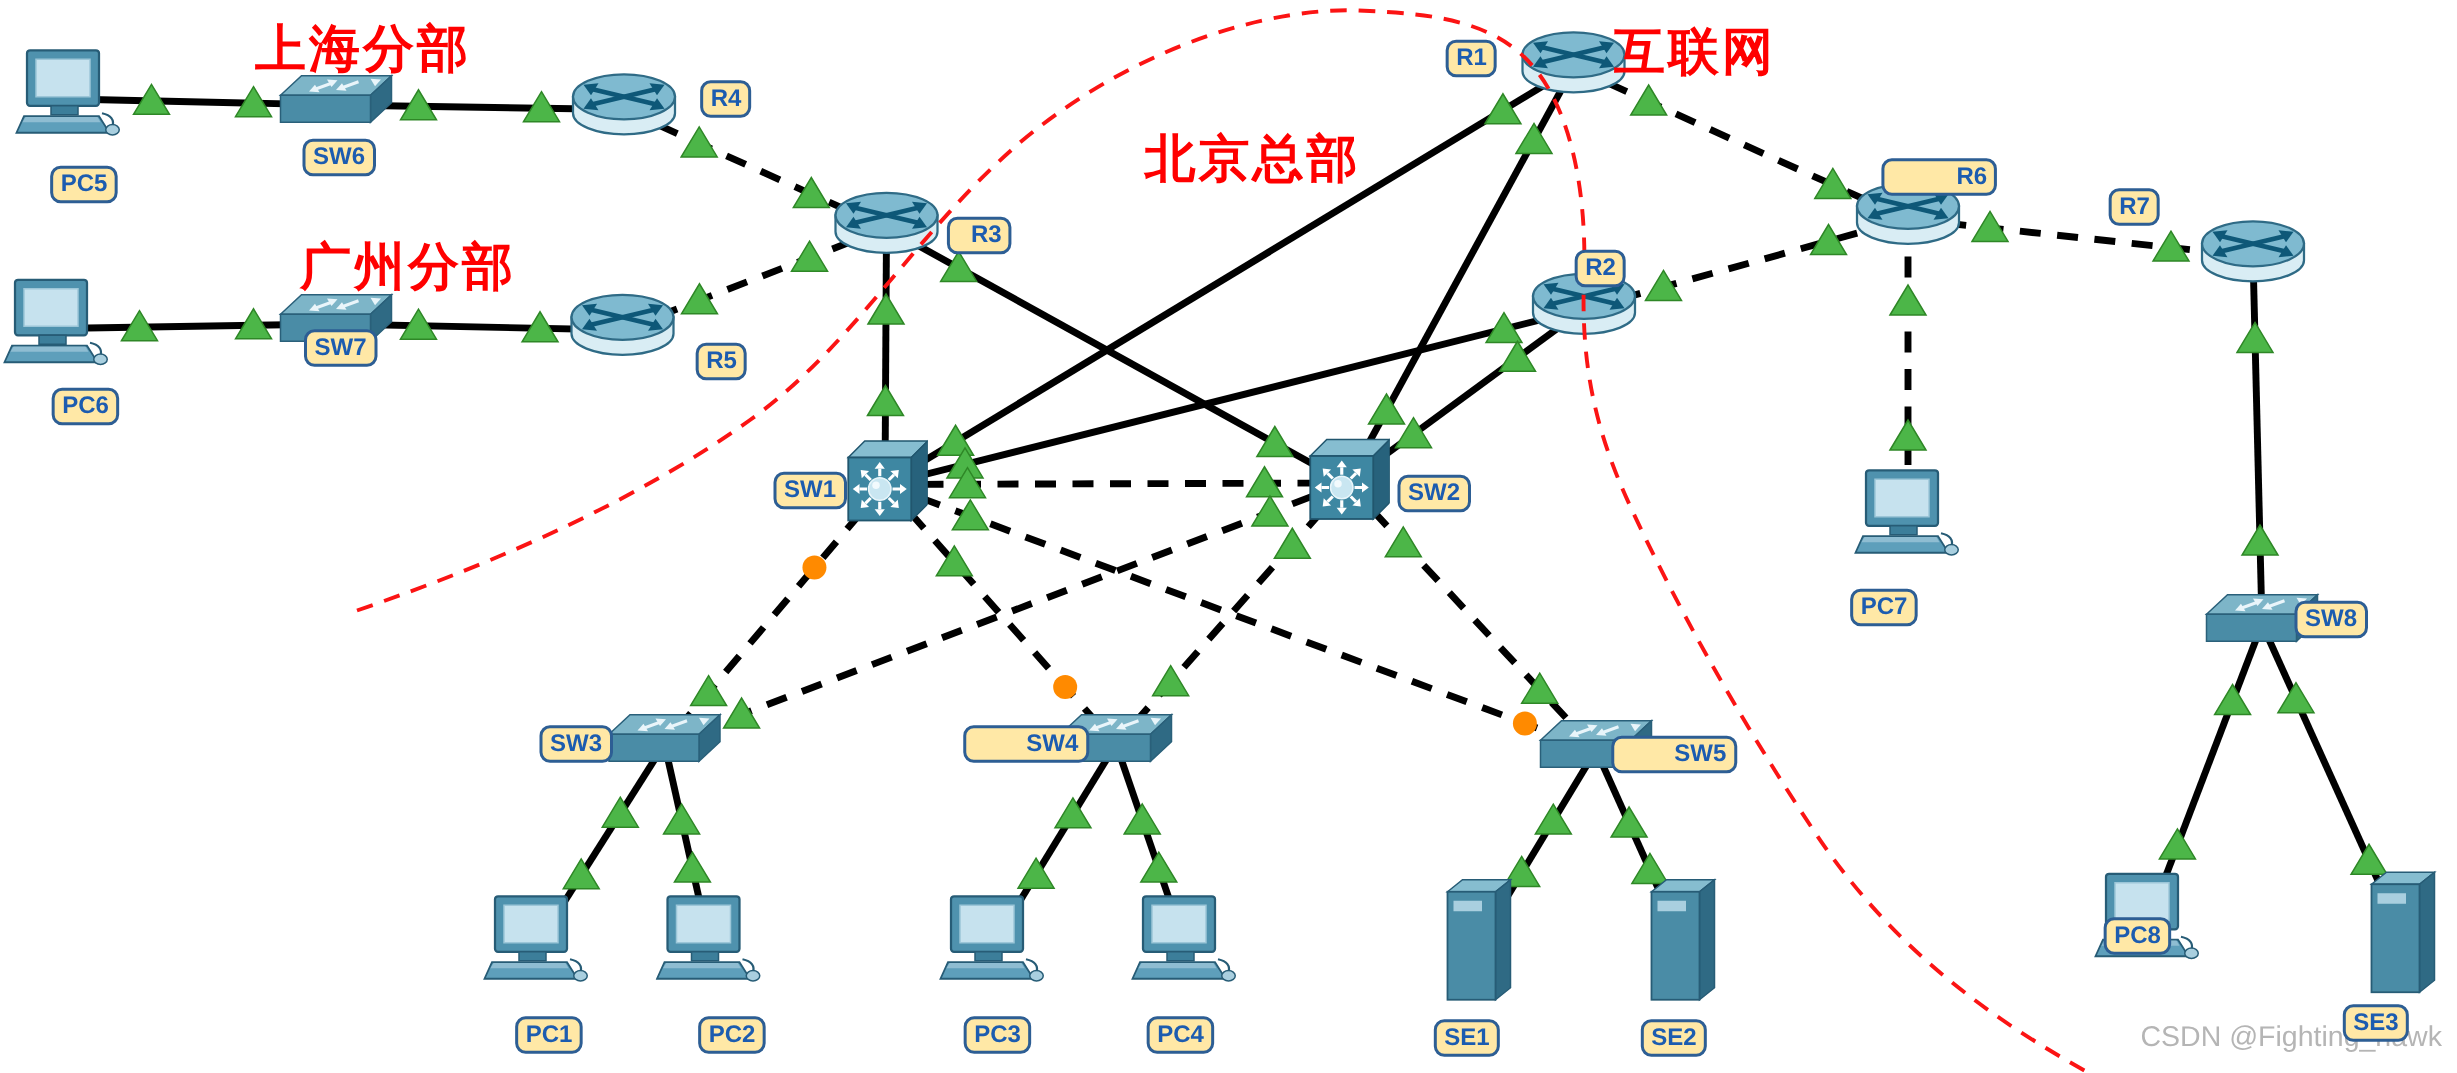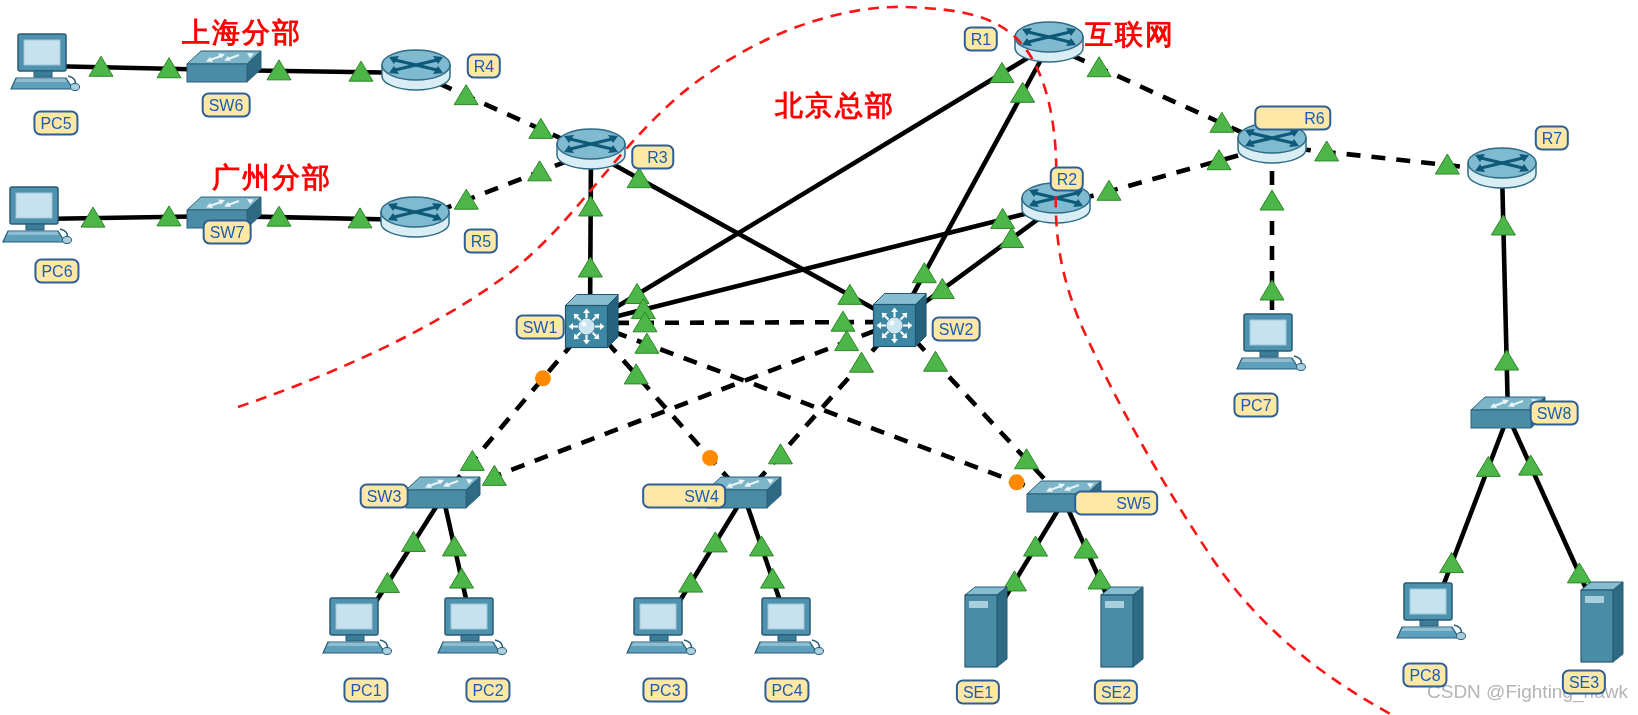--- a/index.html
+++ b/index.html
@@ -4,24 +4,24 @@
 <style>
   html,body{margin:0;padding:0;background:#fff;}
   .canvas{position:relative;width:1638px;height:715px;background:#fff;overflow:hidden;
           font-family:"Liberation Sans","DejaVu Sans",sans-serif;}
   svg.layer{position:absolute;left:0;top:0;}
   #link-layer{z-index:1;}
   #curve-layer{z-index:4;pointer-events:none;}
   .node{position:absolute;transform:translate(-50%,-50%);z-index:2;}
   .dev-label{position:absolute;transform:translate(-50%,-50%);z-index:5;
              background:var(--label-bg,#FFE8A6);border:2px solid var(--label-border,#2D5E94);
-             border-radius:7px;padding:0 5px;font-weight:normal;font-size:16px;line-height:21px;
+             border-radius:7px;padding:0 5px;font-weight:bold;font-size:16px;line-height:21px;
              color:var(--label-text,#1C5CB0);white-space:nowrap;}
   .region{position:absolute;transform:translate(-50%,-50%);z-index:5;
-          color:var(--region-text,#FF0000);font-weight:bold;font-size:28px;white-space:nowrap;
+          color:var(--region-text,#FF0000);font-weight:bold;font-size:34px;white-space:nowrap;
           letter-spacing:2px;}
   .watermark{position:absolute;z-index:3;color:var(--watermark-text,#B5B5B5);
              font-size:19px;white-space:nowrap;}
   .lk{stroke:var(--link-color,#000);stroke-width:4.6;stroke-linecap:butt;}
   .lk.dashed{stroke-dasharray:14,11;}
 </style>
 </head>
 <body>
 
 <div class="canvas">
@@ -462,31 +462,31 @@
     <span class="dev-label" style="left: 484px; top: 66px;">R4</span>
     <span class="dev-label" style="left: 57px; top: 271px;">PC6</span>
     <span class="dev-label" style="left: 227px; top: 232px;">SW7</span>
     <span class="dev-label" style="left: 481px; top: 241px;">R5</span>
     <span class="dev-label" style="left: 653px; top: 157px; padding-left: 14px;">R3</span>
     <span class="dev-label" style="left: 540px; top: 327px;">SW1</span>
     <span class="dev-label" style="left: 956px; top: 329px;">SW2</span>
     <span class="dev-label" style="left: 981px; top: 39px;">R1</span>
     <span class="dev-label" style="left: 1019px; top: 179px; margin-left: 48px;">R2</span>
     <span class="dev-label" style="left: 1293px; top: 118px; padding-left: 48px;">R6</span>
-    <span class="dev-label" style="left: 1552px; top: 138px;">R7</span>
+    <span class="dev-label" style="left: 1423px; top: 138px;">R7</span>
     <span class="dev-label" style="left: 1256px; top: 405px;">PC7</span>
     <span class="dev-label" style="left: 1554px; top: 413px;">SW8</span>
     <span class="dev-label" style="left: 384px; top: 496px;">SW3</span>
     <span class="dev-label" style="left: 684px; top: 496px; padding-left: 40px;">SW4</span>
     <span class="dev-label" style="left: 1116px; top: 503px; padding-left: 40px;">SW5</span>
     <span class="dev-label" style="left: 366px; top: 690px;">PC1</span>
     <span class="dev-label" style="left: 488px; top: 690px;">PC2</span>
     <span class="dev-label" style="left: 665px; top: 690px;">PC3</span>
     <span class="dev-label" style="left: 787px; top: 690px;">PC4</span>
     <span class="dev-label" style="left: 978px; top: 692px;">SE1</span>
     <span class="dev-label" style="left: 1116px; top: 692px;">SE2</span>
-    <span class="dev-label" style="left: 1425px; top: 675px;">PC8</span>
+    <span class="dev-label" style="left: 1425px; top: 624px;">PC8</span>
     <span class="dev-label" style="left: 1584px; top: 682px;">SE3</span>
     <span class="region" style="left: 242px; top: 33px;">上海分部</span>
     <span class="region" style="left: 242px; top: 178px; margin-left: 30px;">广州分部</span>
     <span class="region" style="left: 835px; top: 106px;">北京总部</span>
     <span class="region" style="left: 1130px; top: 24px; margin-top: 11px;">互联网</span>
   </div>
 
 </body></html>

